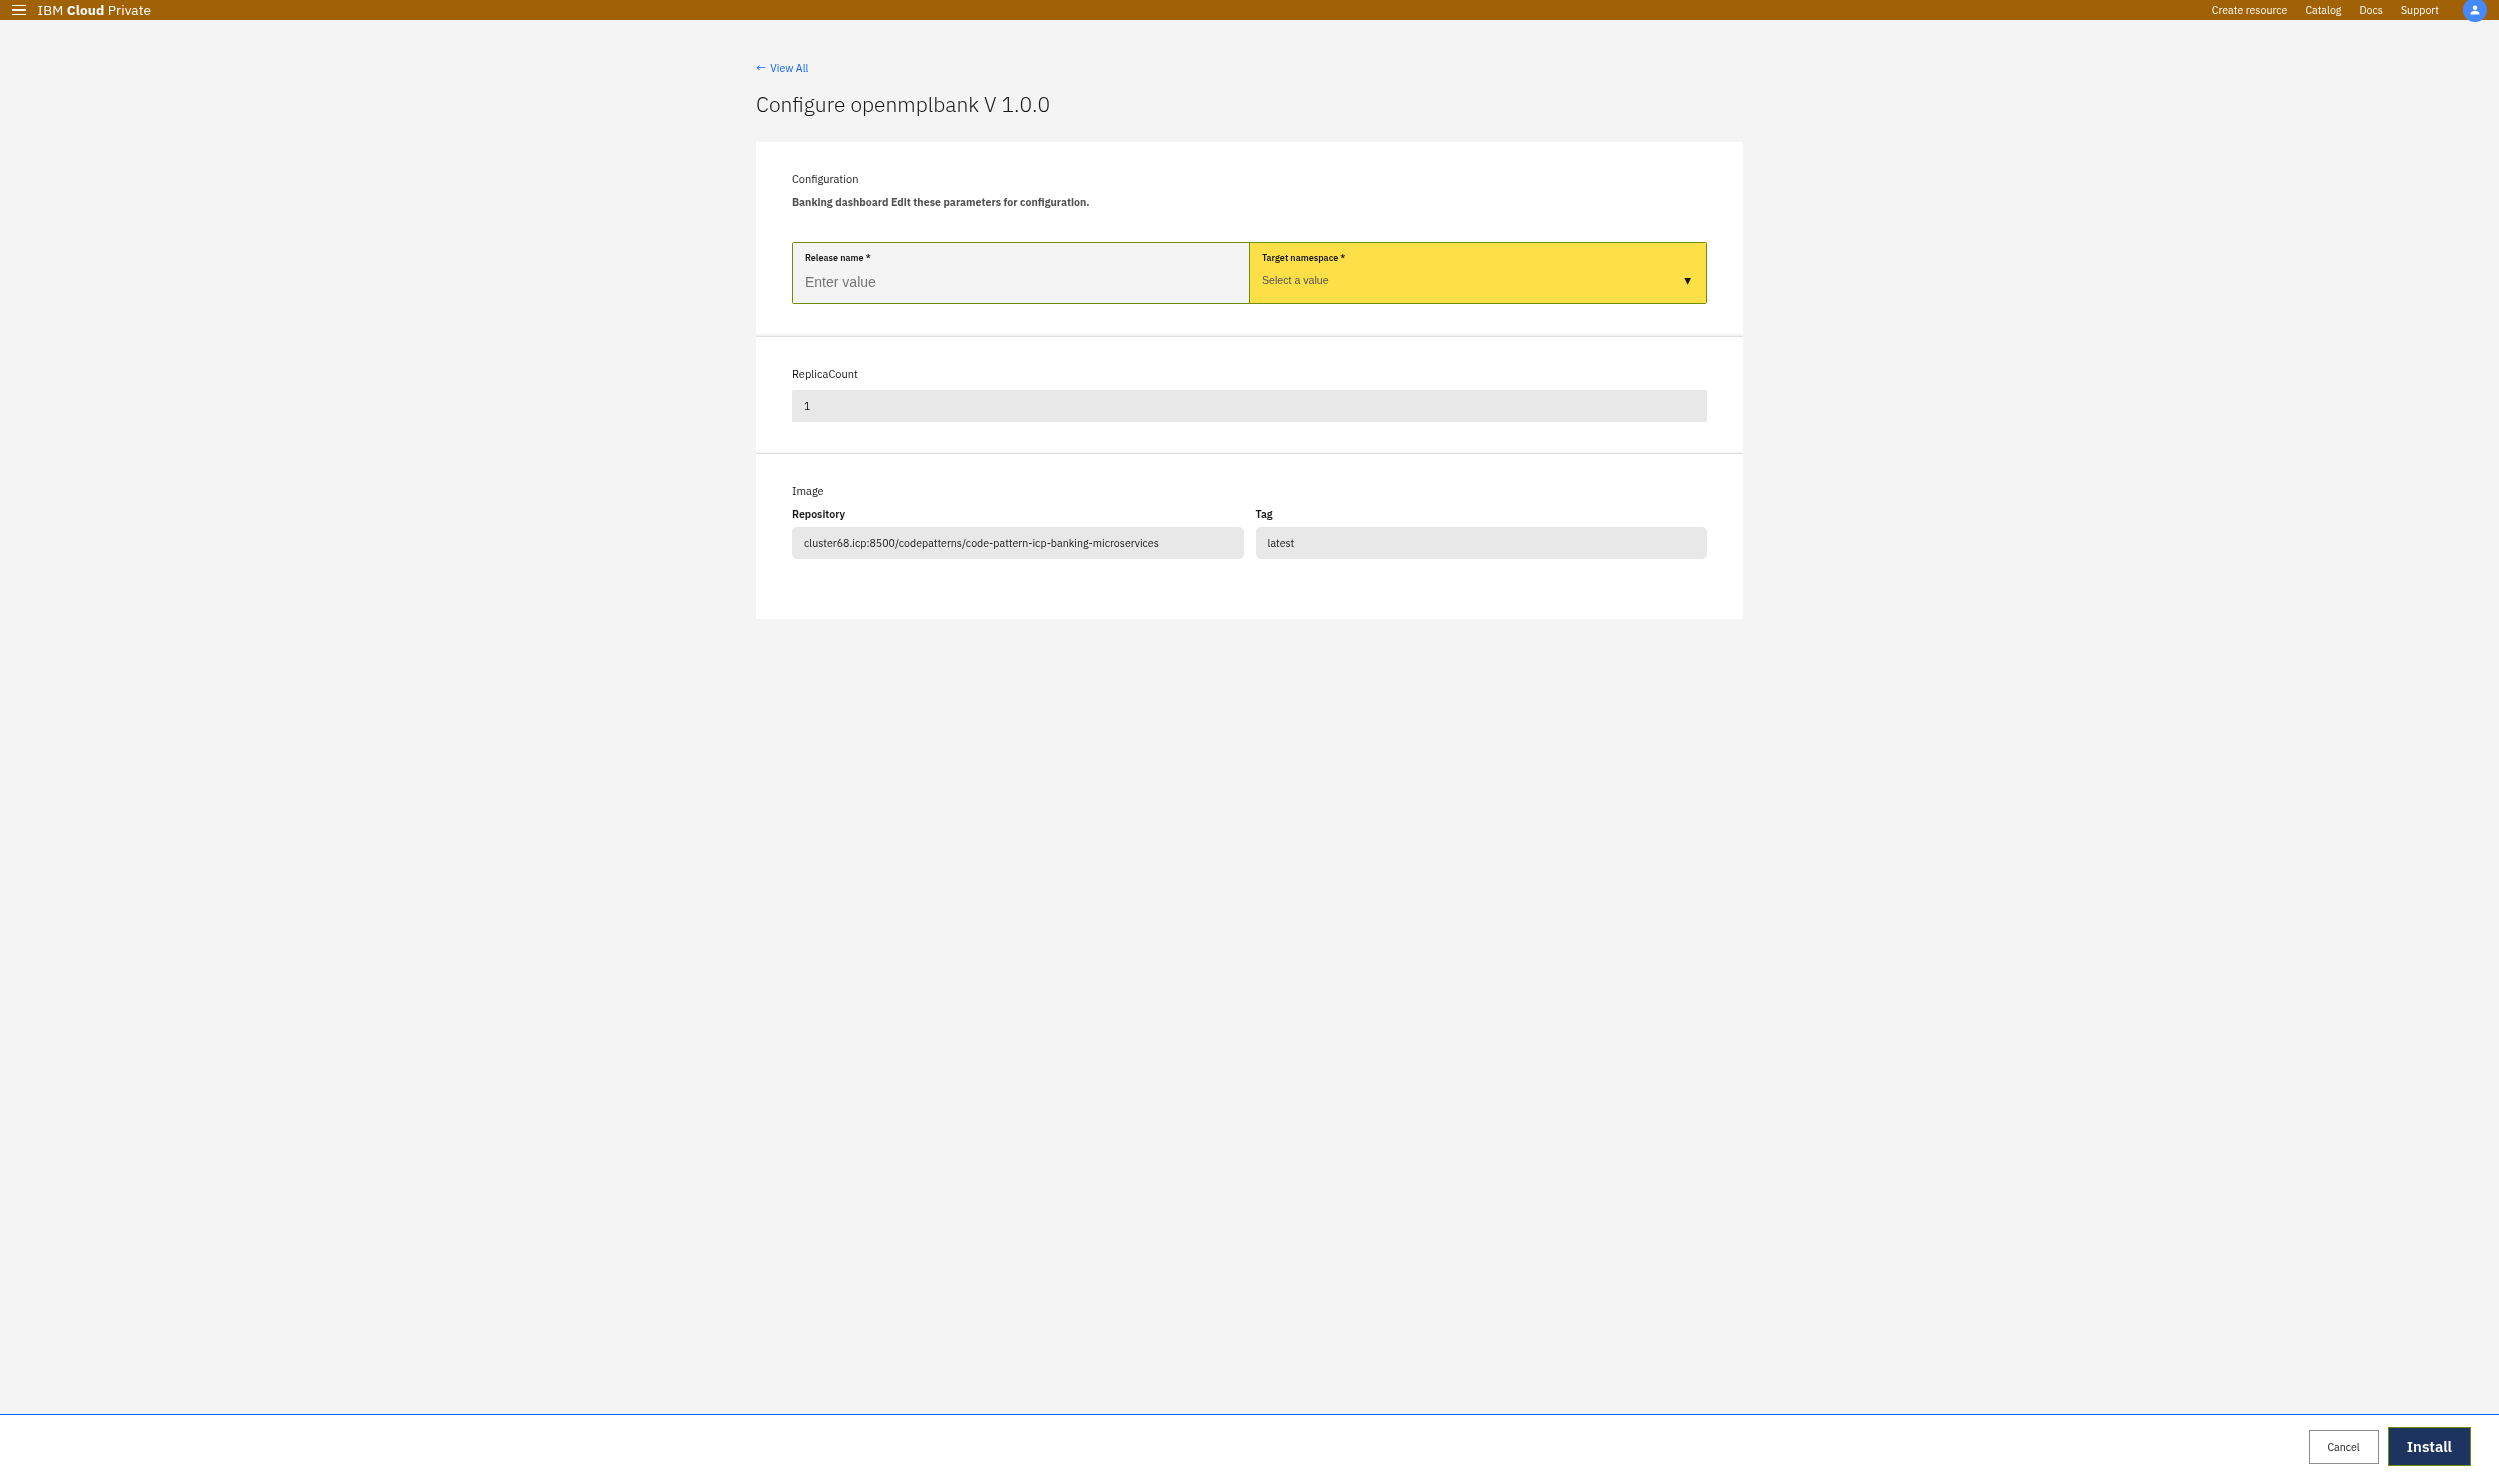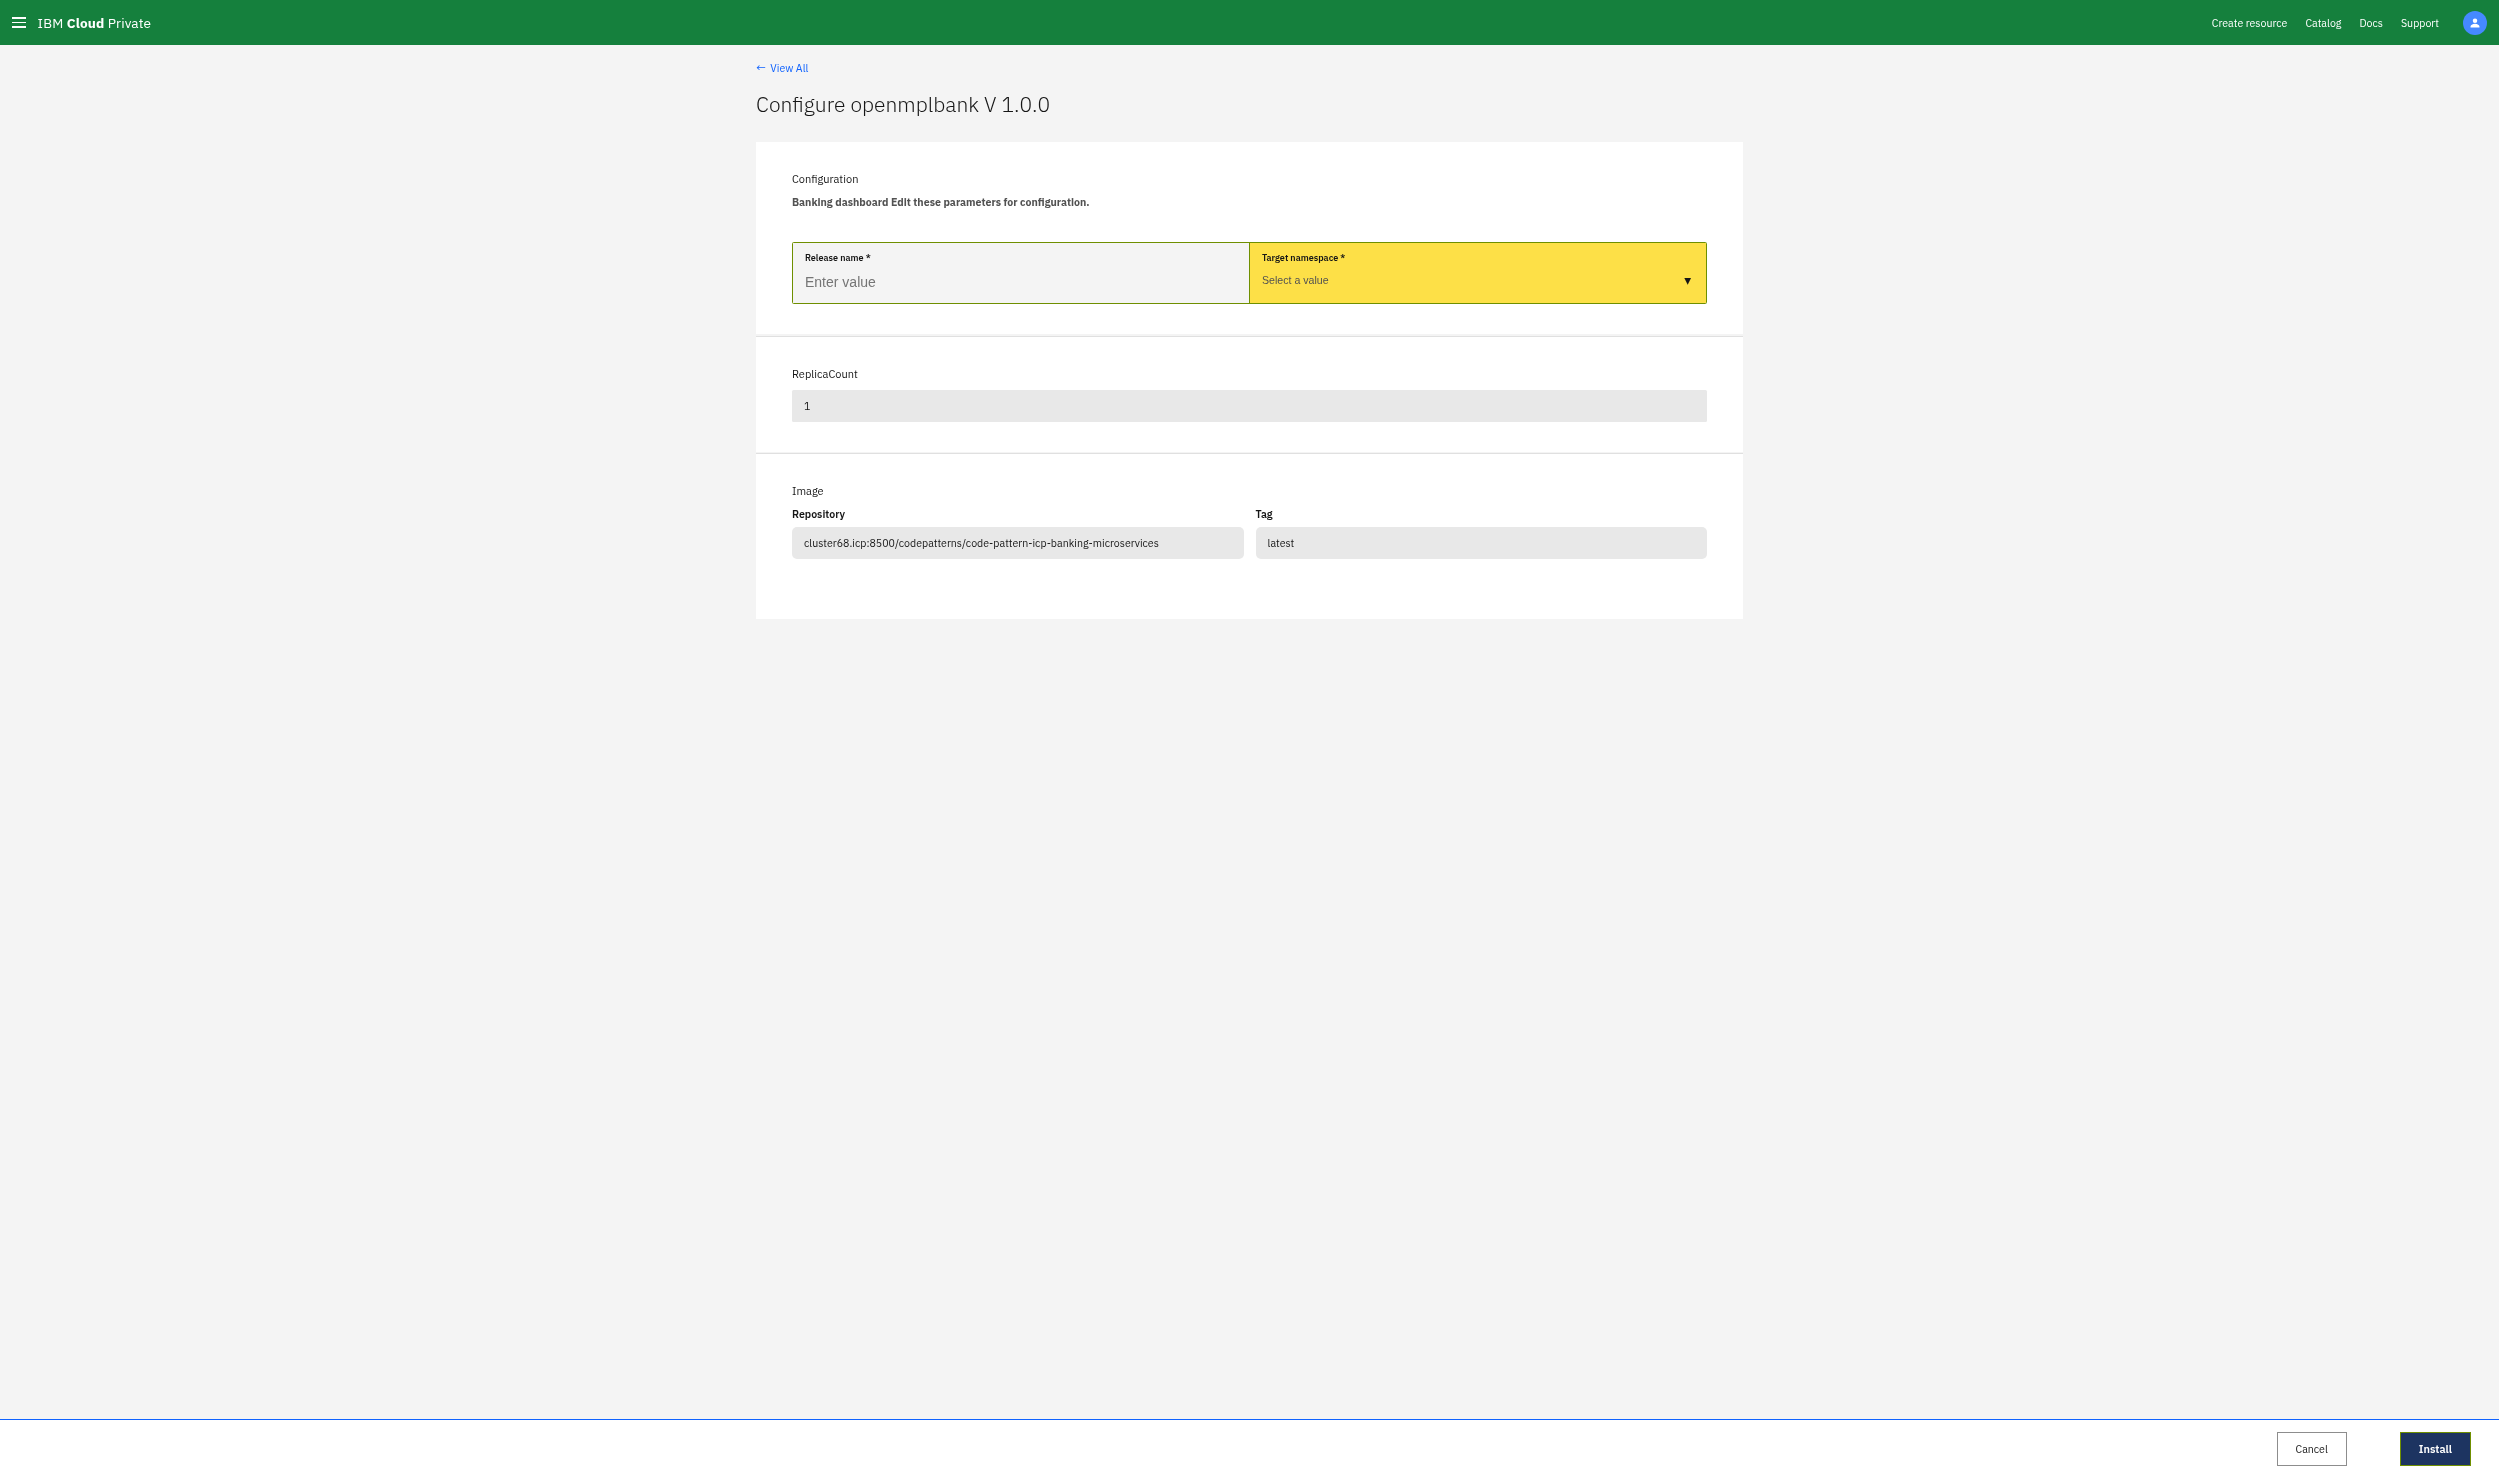--- a/index.html
+++ b/index.html
@@ -10,23 +10,23 @@
 
     body {
       font-family: 'IBM Plex Sans', Arial, sans-serif;
       background-color: #f4f4f4;
       color: #161616;
       font-size: 10.6px;
     }
 
     
     .header {
-      background-color: #15803d;
+      background-color: #a16207;
       color: #ffffff;
-      height: 45px;
+      height: 20px;
       display: flex;
       align-items: center;
       padding: 0 12px;
       position: fixed;
       top: 0;
       left: 0;
       right: 0;
       z-index: 100;
     }
 
@@ -228,28 +228,27 @@
       font-size: 10.6px;
       background: transparent;
       color: #161616;
       border: 0.8px solid #8d8d8d;
       cursor: pointer;
       font-family: inherit;
     }
 
     .btn-install {
       padding: 9px 18px;
-      font-size: 11px;
+      font-size: 15px;
       background: #1d3461;
       color: #ffffff;
       border: 1.5px solid #6f8f00;
       cursor: pointer;
       font-family: inherit;
       font-weight: 600;
-      margin-left: 44px;
     }
 
     
     .content-area {
       padding-bottom: 60px;
     }
 
     .form-outer-border {
       border: 1.5px solid #6f8f00;
       border-radius: 1.5px;

